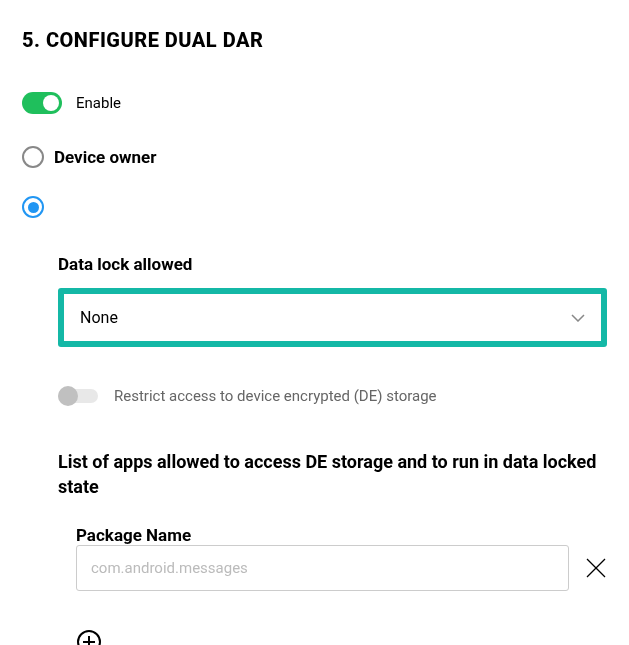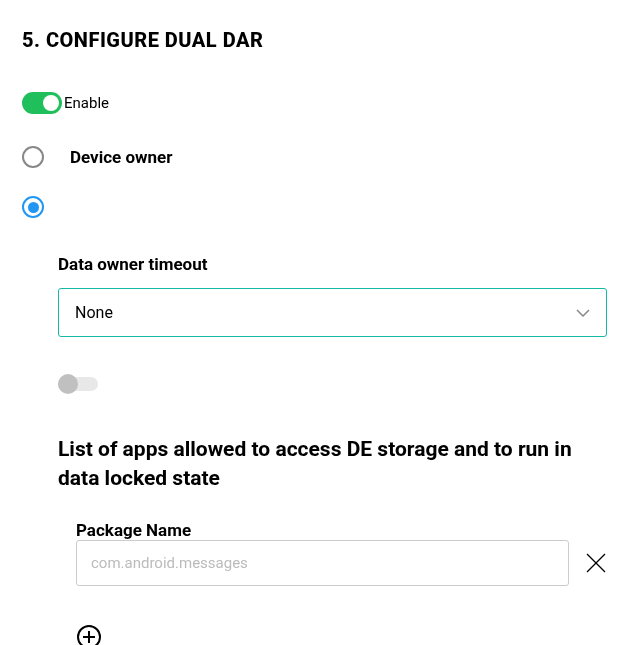--- a/index.html
+++ b/index.html
@@ -19,21 +19,21 @@
       font-weight: 800;
       letter-spacing: 0.5px;
       text-transform: uppercase;
       margin-bottom: 40px;
     }
 
     
     .toggle-row {
       display: flex;
       align-items: center;
-      gap: 2px;
+      gap: 14px;
       margin-bottom: 32px;
     }
     .toggle {
       position: relative;
       width: 40px;
       height: 22px;
       border-radius: 11px;
       cursor: pointer;
       flex-shrink: 0;
     }
@@ -73,21 +73,21 @@
       font-size: 15px;
     }
     .toggle-label.muted {
       color: #666;
     }
 
     
     .radio-row {
       display: flex;
       align-items: center;
-      gap: 26px;
+      gap: 10px;
       margin-bottom: 28px;
       cursor: pointer;
     }
     .radio-outer {
       width: 22px;
       height: 22px;
       border-radius: 50%;
       border: 2px solid #888;
       display: flex;
       align-items: center;
@@ -112,21 +112,21 @@
     .subsection {
       padding-left: 36px;
       margin-top: 36px;
     }
     .sub-label {
       font-size: 17px;
       font-weight: 700;
       margin-bottom: 14px;
     }
     .select-box {
-      border: 1px solid #14b8a6;
+      border: 6px solid #14b8a6;
       border-radius: 3px;
       padding: 14px 16px;
       display: flex;
       justify-content: space-between;
       align-items: center;
       cursor: pointer;
       font-size: 16px;
       margin-bottom: 40px;
     }
     .chevron-down {
@@ -135,21 +135,21 @@
     }
 
     .restrict-row {
       display: flex;
       align-items: center;
       gap: 16px;
       margin-bottom: 44px;
     }
 
     .list-label {
-      font-size: 21px;
+      font-size: 18px;
       font-weight: 700;
       line-height: 1.4;
       margin-bottom: 26px;
     }
 
     .package-section {
       padding-left: 18px;
     }
     .package-label {
       font-size: 17px;
@@ -211,32 +211,33 @@
 </div>
 
 <div class="radio-row">
   <div class="radio-outer selected">
     <div class="radio-inner"></div>
   </div>
 </div>
 
 <div class="subsection">
 
-  <div class="sub-label">Data owner timeout</div>
+  <div class="sub-label">Data lock allowed</div>
   <div class="select-box">
     <span>None</span>
     <svg class="chevron-down" viewBox="0 0 14 8" fill="none" stroke="#888" stroke-width="1.5">
       <polyline points="1,1 7,7 13,1"></polyline>
     </svg>
   </div>
 
   <div class="restrict-row">
     <div class="toggle-off-track">
       <div class="knob"></div>
     </div>
+    <span class="toggle-label muted">Restrict access to device encrypted (DE) storage</span>
   </div>
 
   <div class="list-label">List of apps allowed to access DE storage and to run in data locked state</div>
 
   <div class="package-section">
     <div class="package-label">Package Name</div>
     <div class="input-row">
       <input type="text" class="text-input" placeholder="com.android.messages" style="">
       <svg class="close-btn" width="22" height="22" viewBox="0 0 22 22" stroke="#000" stroke-width="1.3">
         <line x1="2" y1="2" x2="20" y2="20"></line>

